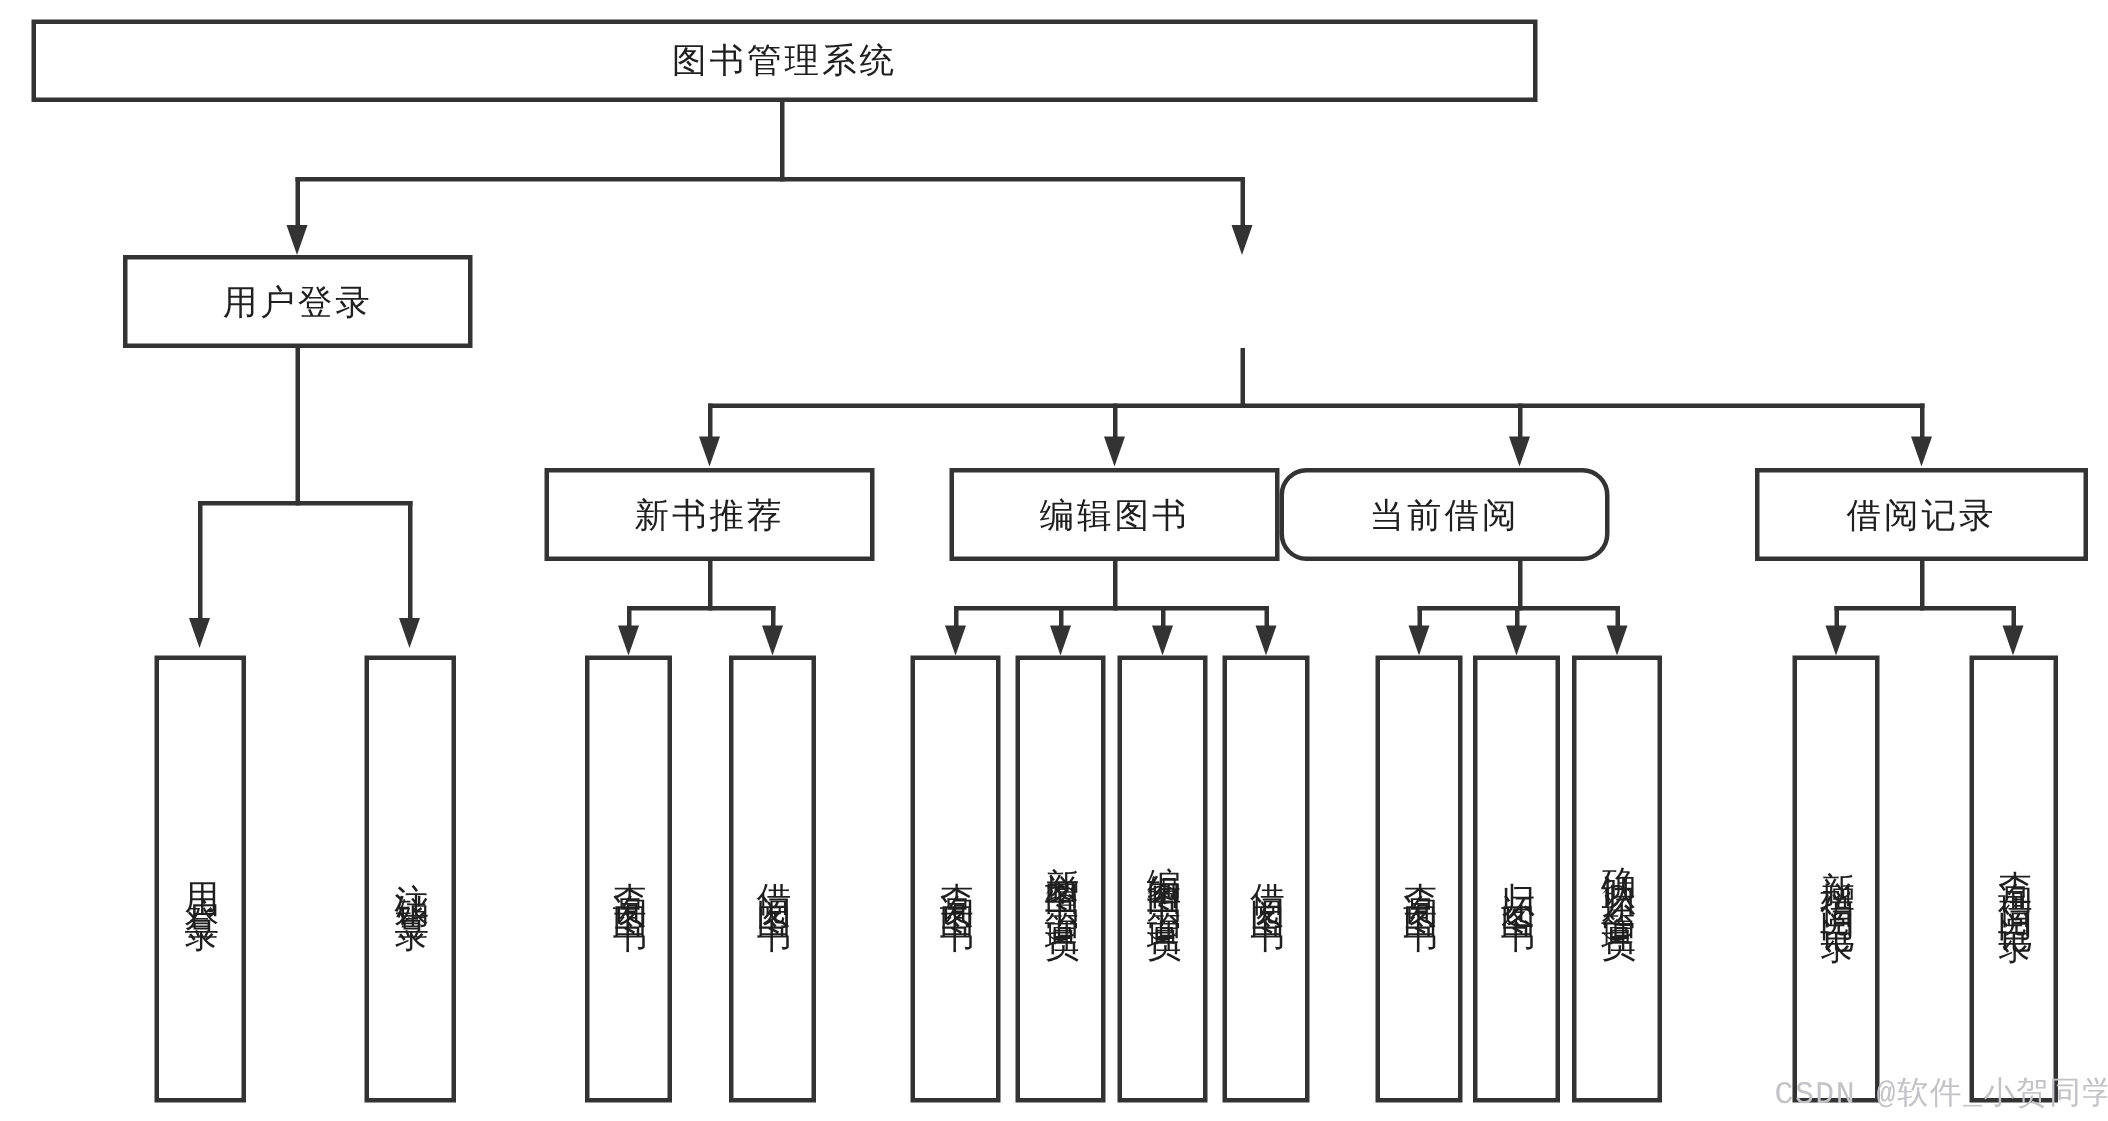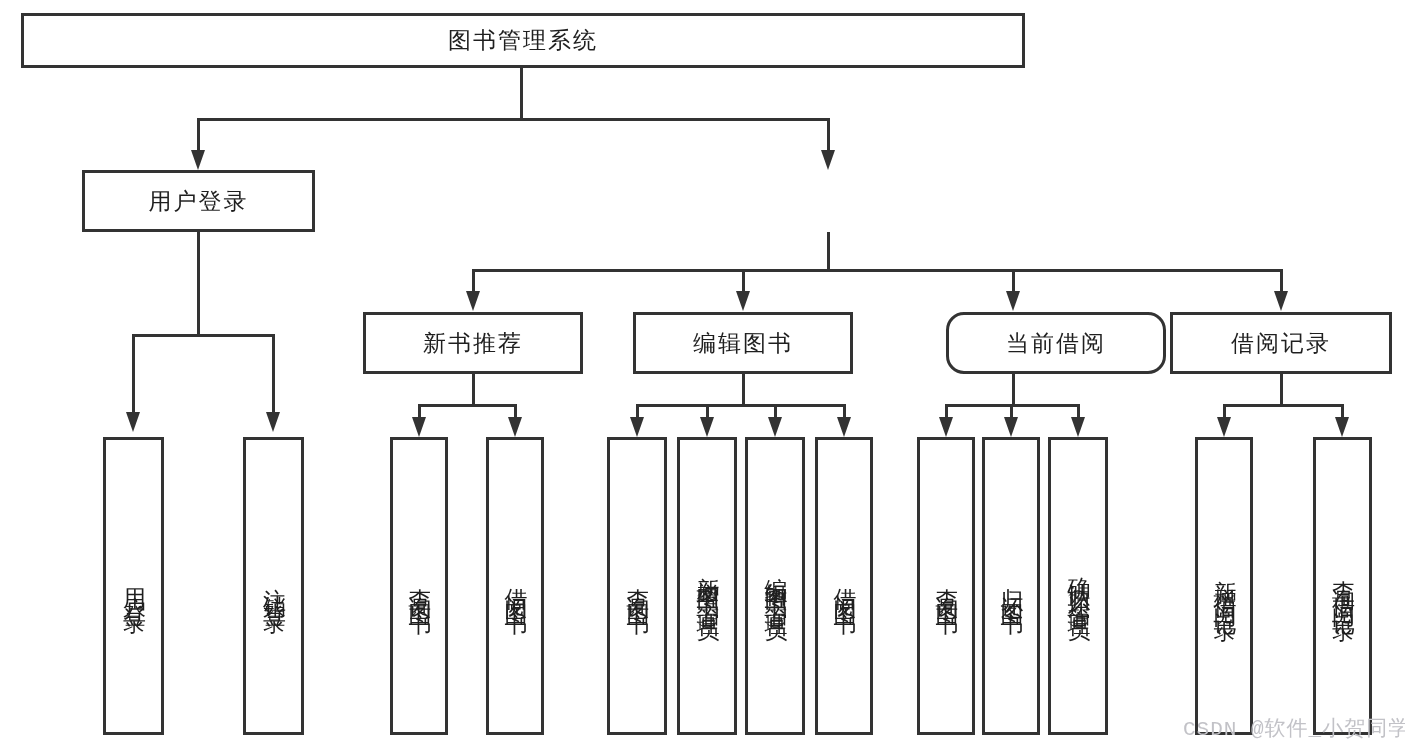--- a/index.html
+++ b/index.html
@@ -20,21 +20,21 @@
     writing-mode:vertical-rl;
     font-size:23px;letter-spacing:8px;color:#1f1f1f;z-index:2;
   }
   .vnode.tight{letter-spacing:6px;}
   
   .b-root{left:21px;top:13px;width:1004px;height:55px;}
   .b-user-login{left:82px;top:170px;width:233px;height:62px;}
   .b-book-mgmt{left:712px;top:170px;width:233px;height:62px;}
   .b-new-book{left:363px;top:312px;width:220px;height:62px;}
   .b-book-borrow{left:633px;top:312px;width:220px;height:62px;}
-  .b-cur-borrow{left:946px;top:312px;width:220px;height:62px;border-radius:18px;}
+  .b-cur-borrow{left:853px;top:312px;width:220px;height:62px;border-radius:18px;}
   .b-borrow-rec{left:1170px;top:312px;width:222px;height:62px;}
   .b-ul1{left:103px;width:61px;}
   .b-ul2{left:243px;width:61px;}
   .b-nb1{left:390px;width:58px;}
   .b-nb2{left:486px;width:58px;}
   .b-bb1{left:607px;width:60px;}
   .b-bb2{left:677px;width:60px;}
   .b-bb3{left:745px;width:60px;}
   .b-bb4{left:815px;width:58px;}
   .b-cb1{left:917px;width:58px;}

